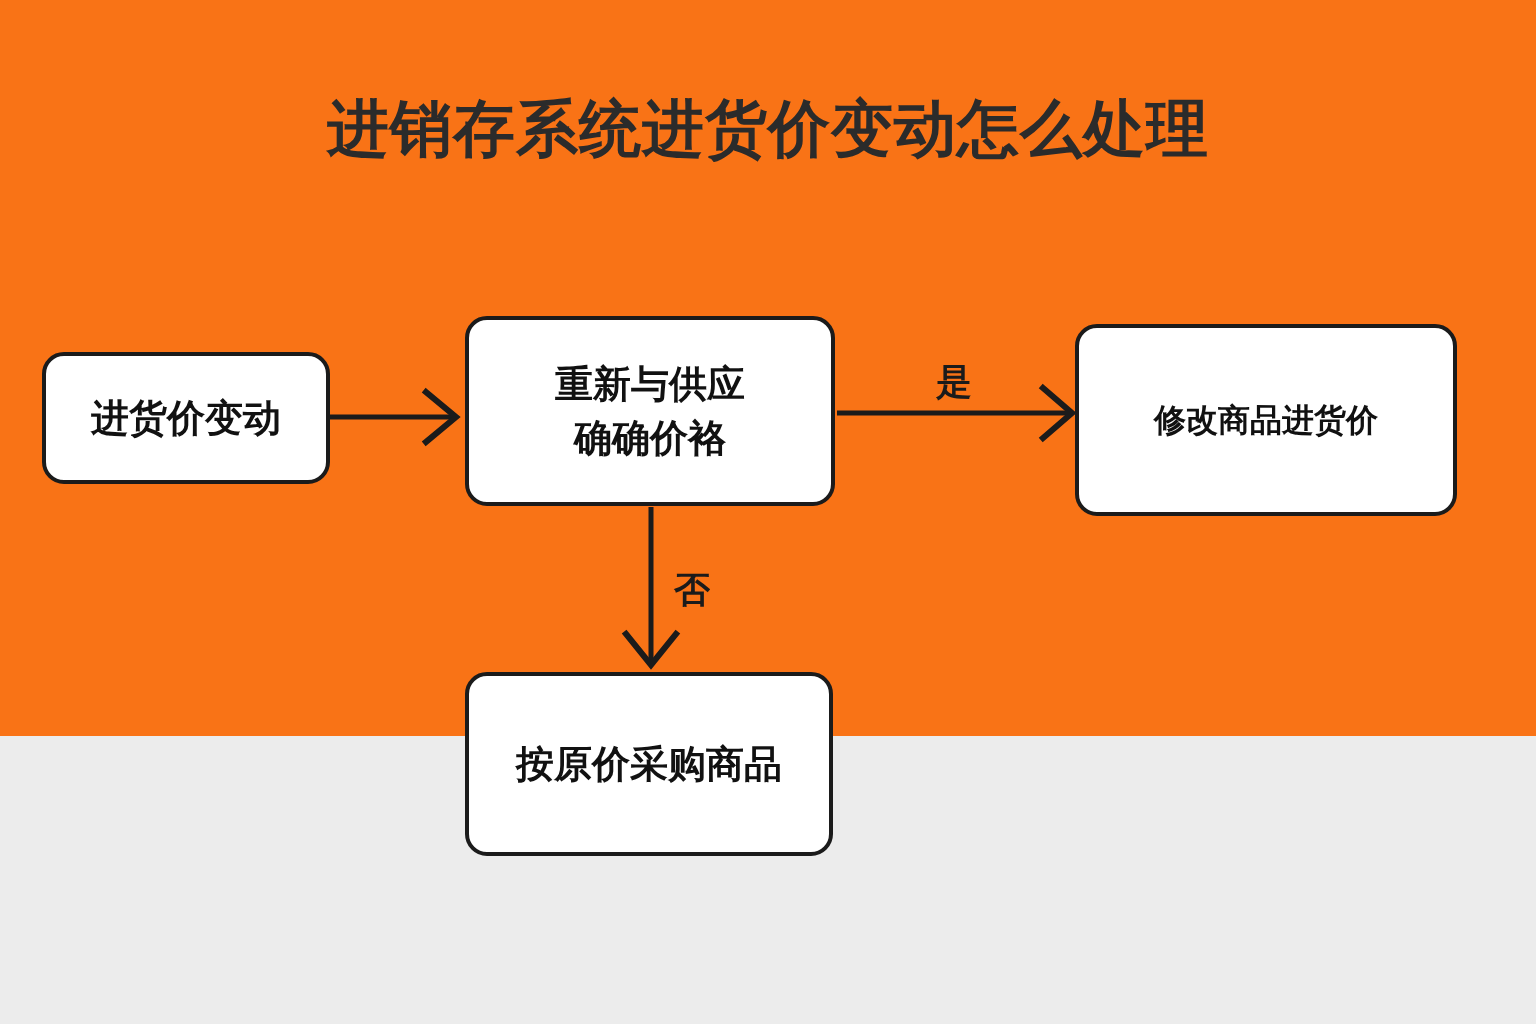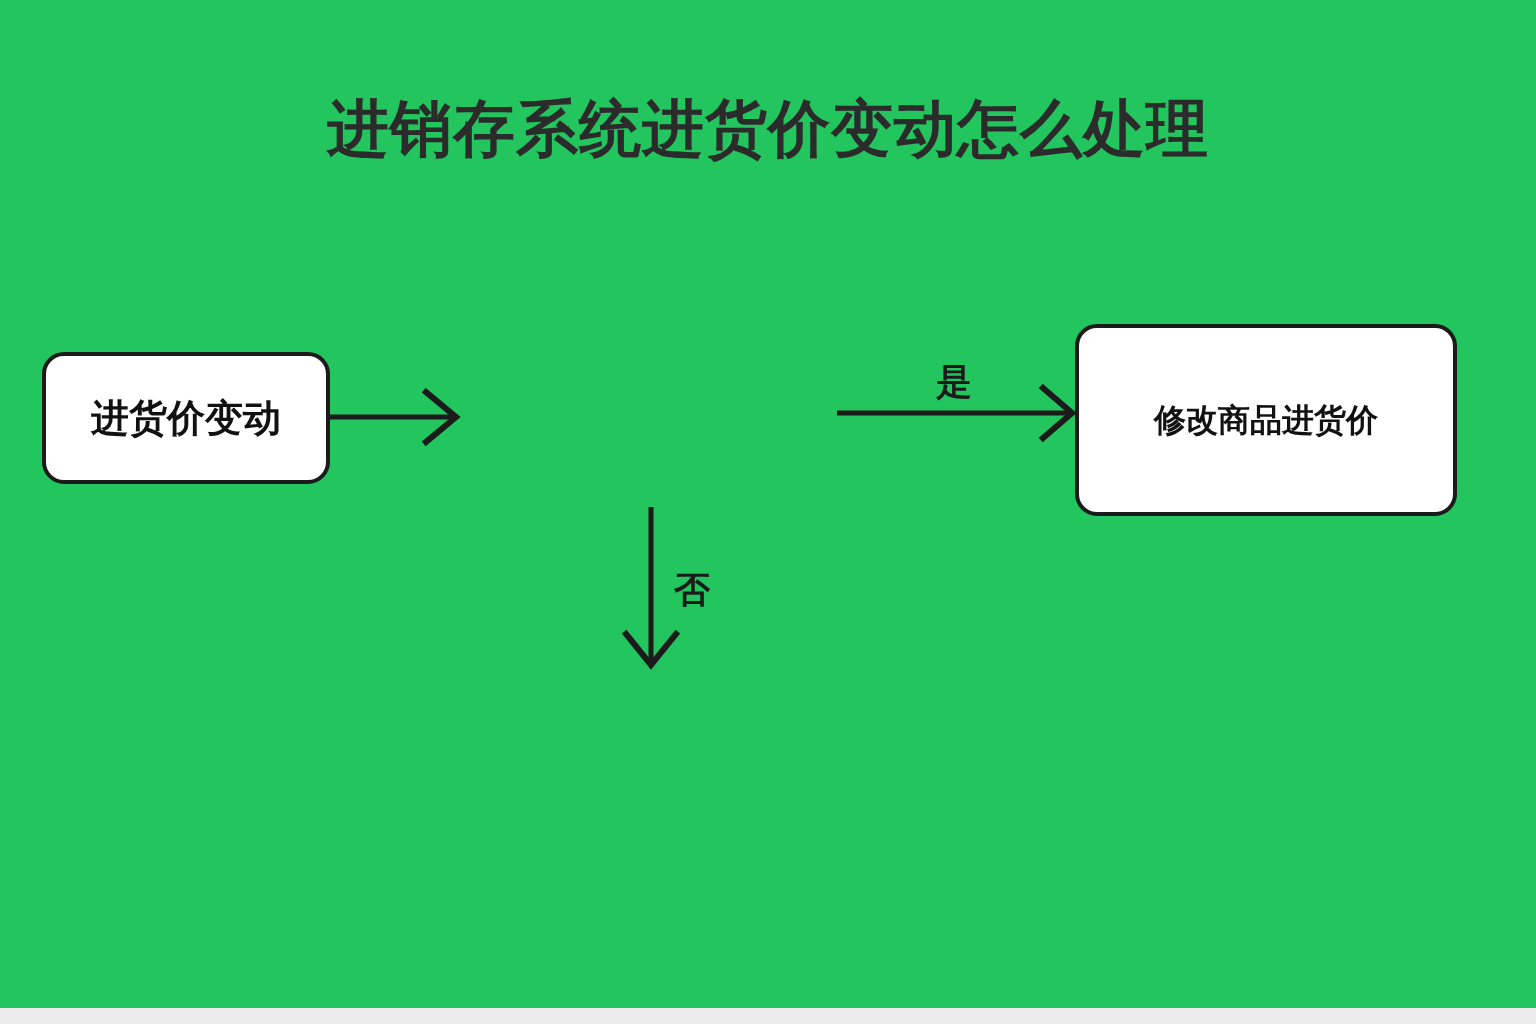--- a/index.html
+++ b/index.html
@@ -10,22 +10,22 @@
   body {
     width: 1536px;
     height: 1024px;
     background: #ececec;
     font-family: "Liberation Sans", "DejaVu Sans", sans-serif;
     overflow: hidden;
   }
   #canvas {
     position: relative;
     width: 1536px;
-    height: 1008px;
-    background: #22c55e;
+    height: 736px;
+    background: #f97316;
   }
   #diagram-title {
     position: absolute;
     left: 0;
     top: 92px;
     width: 1536px;
     text-align: center;
     font-size: 62px;
     line-height: 74px;
     font-weight: 700;
@@ -132,23 +132,32 @@
     <g>
       <line x1="651" y1="507" x2="651" y2="662" stroke="#1b1b1b" stroke-width="5"></line>
       <polyline points="626,634 651,665 676,634" fill="none" stroke="#1b1b1b" stroke-width="6" stroke-linecap="square" stroke-linejoin="miter"></polyline>
     </g>
   </svg>
 
   <div class="node" id="node-start">
     <span class="node-label">进货价变动</span>
   </div>
 
+  <div class="node" id="node-decision">
+    <span class="node-label">
+      <span>重新与供应</span><br>
+      <span>确确价袼</span>
+    </span>
+  </div>
 
   <div class="node" id="node-yes">
     <span class="node-label">修改商品进货价</span>
   </div>
 
+  <div class="node" id="node-no">
+    <span class="node-label">按原价采购商品</span>
+  </div>
 
   <div class="edge-label" id="edge-label-yes">是</div>
 
   <div class="edge-label" id="edge-label-no">否</div>
 
 </div>
 
 </body></html>

